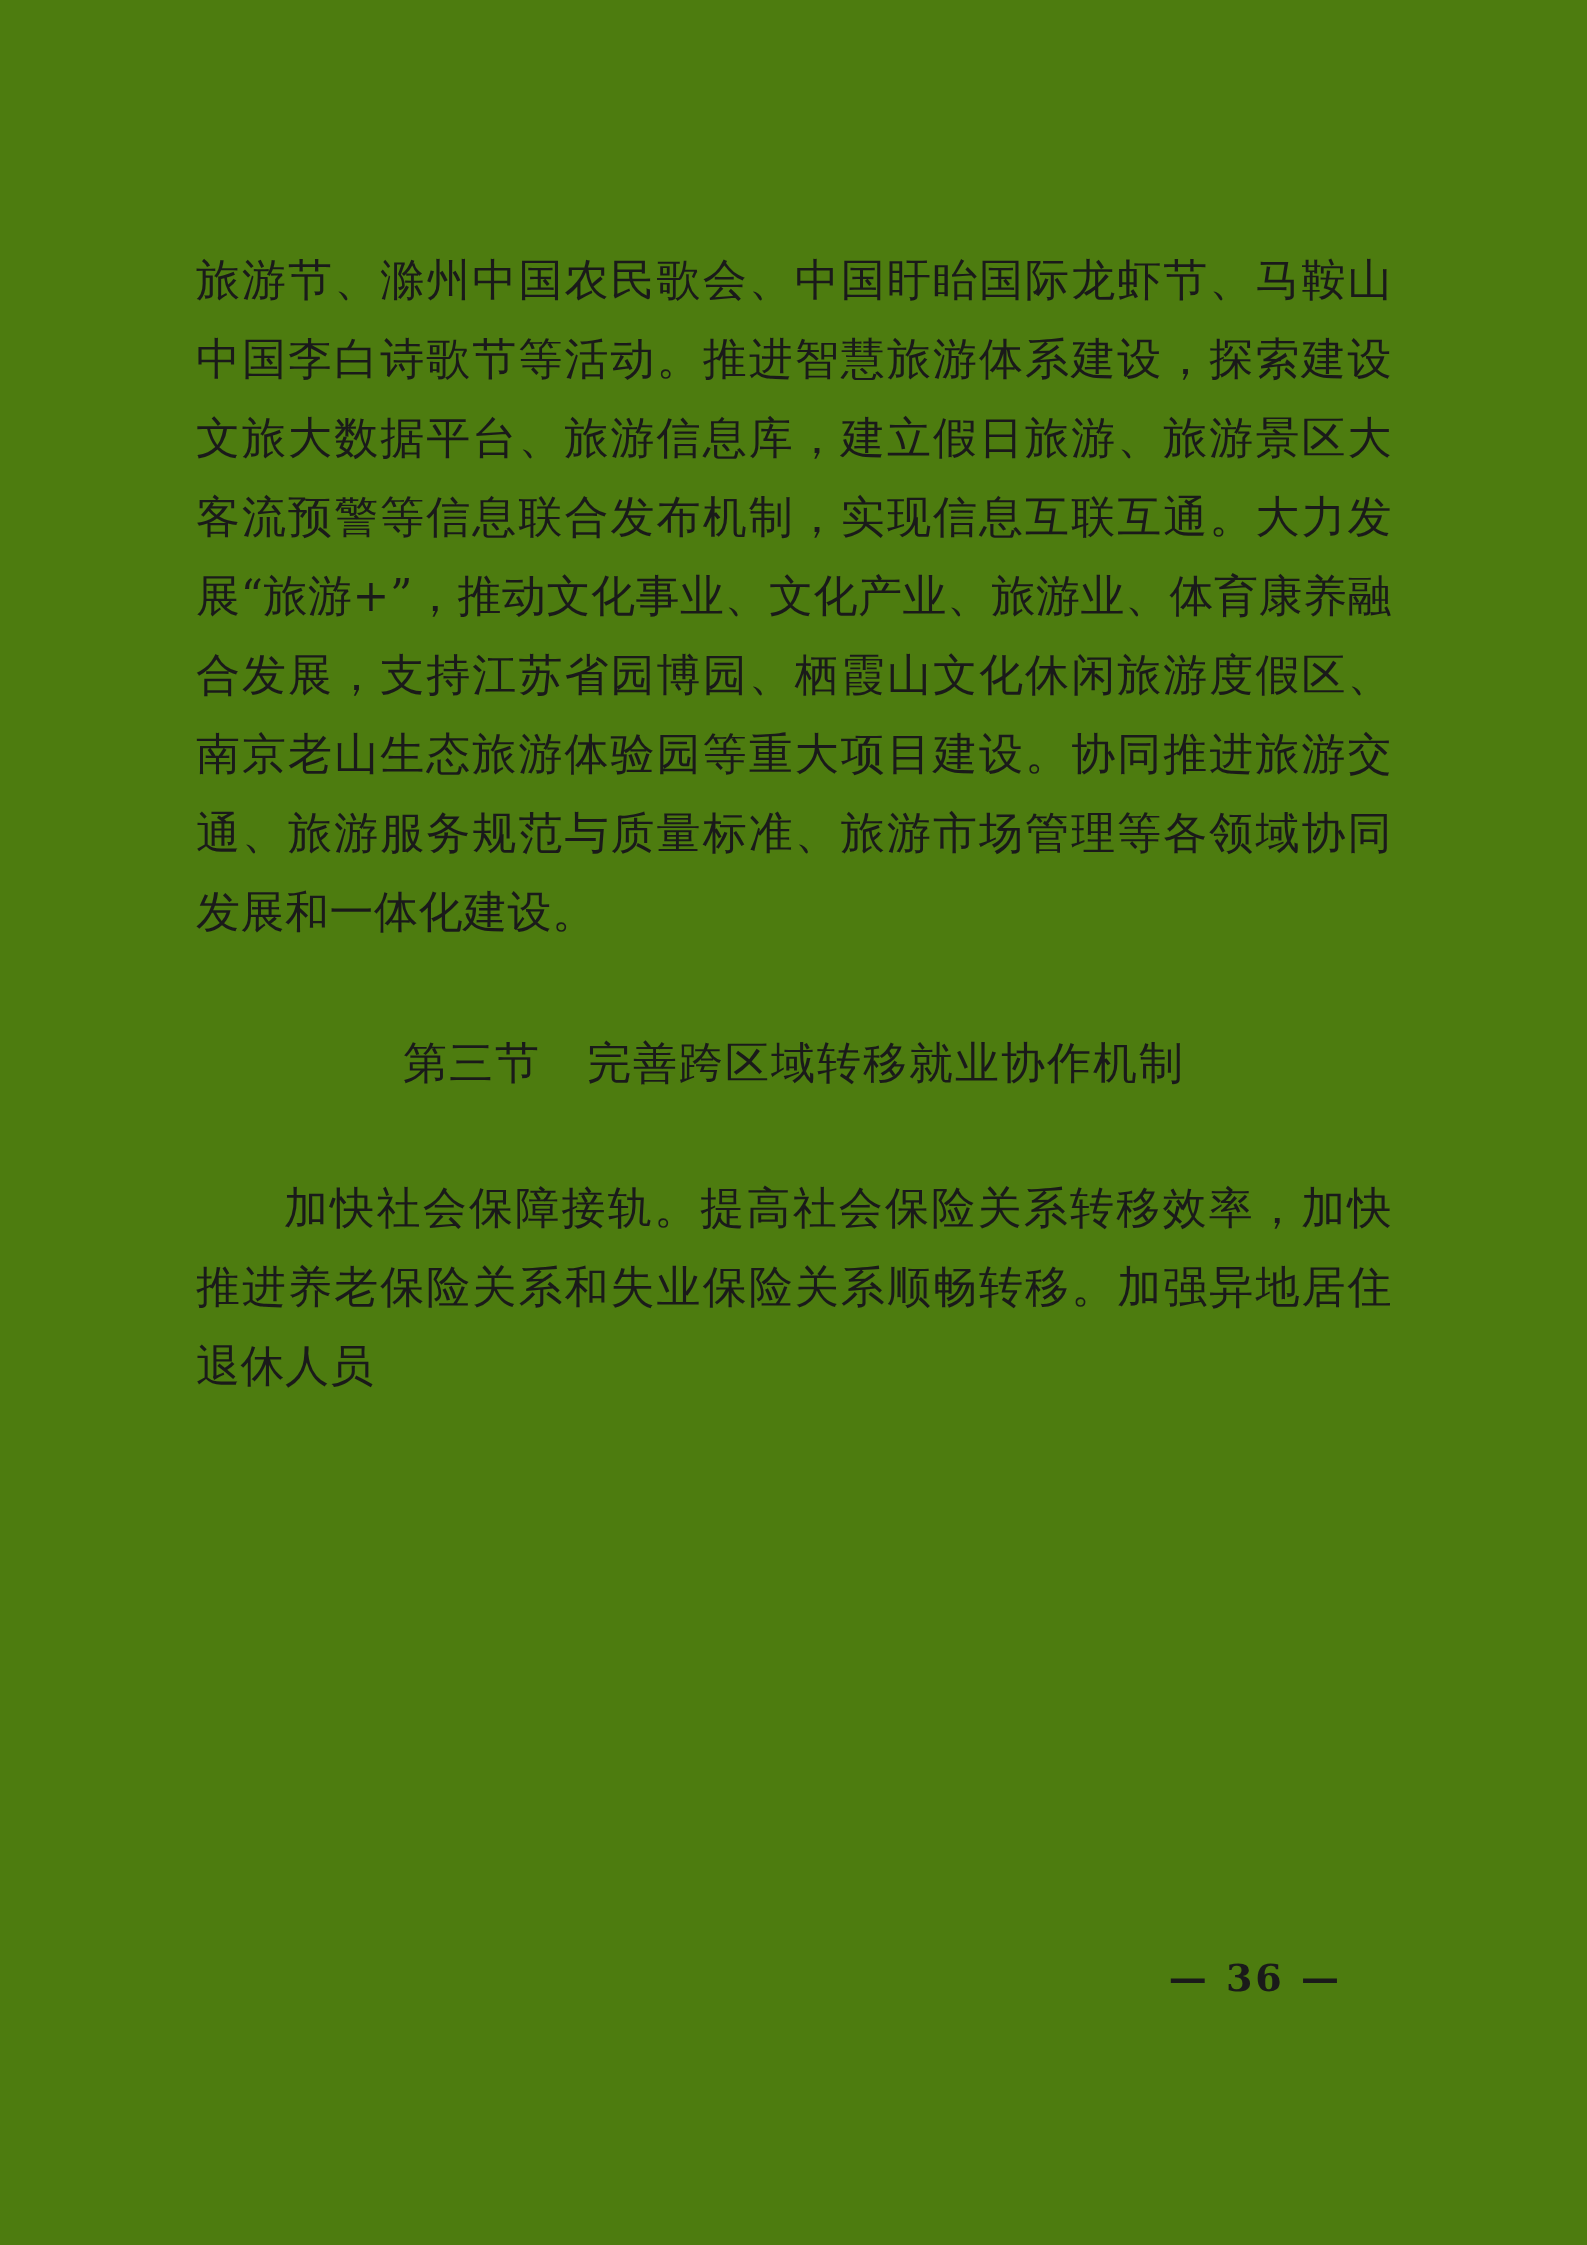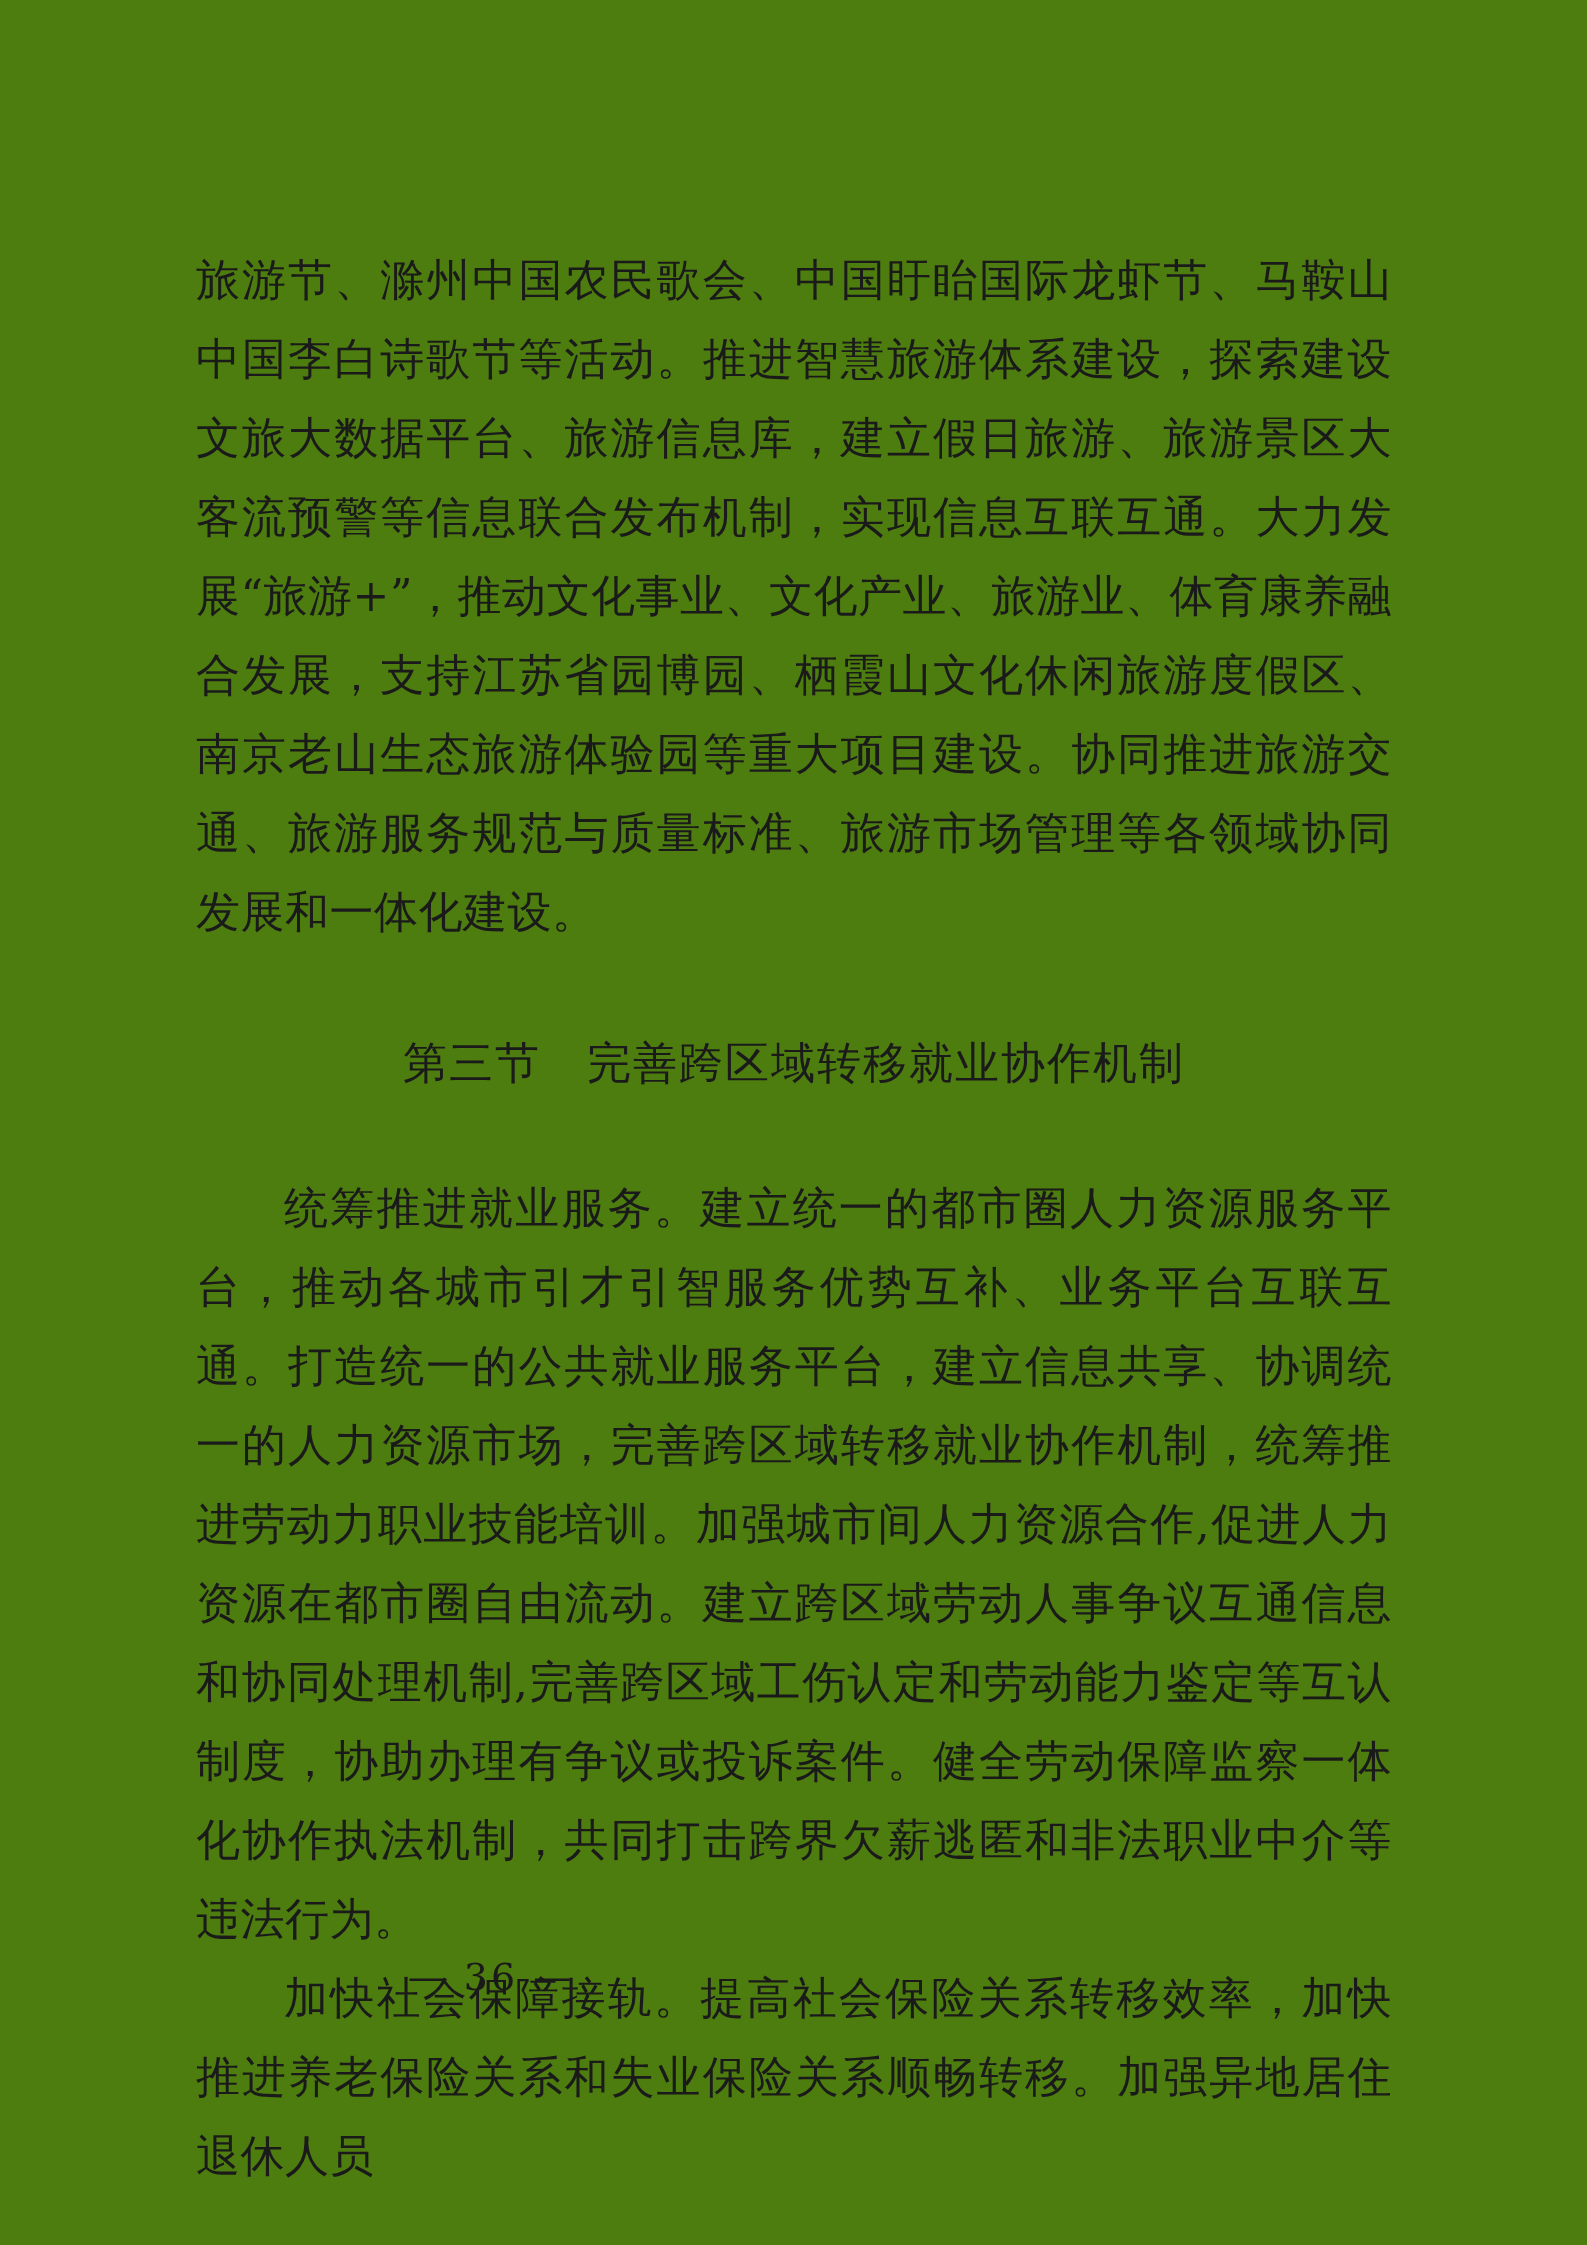--- a/index.html
+++ b/index.html
@@ -50,25 +50,26 @@
     letter-spacing: 2px;
     font-family: "DejaVu Serif", "Liberation Serif", serif;
   }
   .spacer-lg { height: 72px; }
   .spacer-md { height: 66px; }
   .page-number {
     position: absolute;
     left: 0;
     top: 1955px;
     width: 1342px;
-    text-align: center;
+    text-align: right;
     font-size: 38px;
     letter-spacing: 3px;
     font-family: "DejaVu Serif", "Liberation Serif", serif;
     color: #1a1a1a;
+    font-weight: bold;
   }
   .page-number .pn-inner {
     display: inline-block;
     margin-left: -360px;
   }
 </style>
 </head>
 <body>
 
 <div class="page">
@@ -76,21 +77,20 @@
   <div class="content">
 
     <p class="para">旅游节、滁州中国农民歌会、中国盱眙国际龙虾节、马鞍山中国李白诗歌节等活动。推进智慧旅游体系建设，探索建设文旅大数据平台、旅游信息库，建立假日旅游、旅游景区大客流预警等信息联合发布机制，实现信息互联互通。大力发展“旅游+”，推动文化事业、文化产业、旅游业、体育康养融合发展，支持江苏省园博园、栖霞山文化休闲旅游度假区、南京老山生态旅游体验园等重大项目建设。协同推进旅游交通、旅游服务规范与质量标准、旅游市场管理等各领域协同发展和一体化建设。</p>
 
     <div class="spacer-lg"></div>
 
     <h2 class="section-heading">第三节　完善跨区域转移就业协作机制</h2>
 
     <div class="spacer-md"></div>
 
-    <p class="para indent">统筹推进就业服务。建立统一的都市圈人力资源服务平台，推动各城市引才引智服务优势互补、业务平台互联互通。打造统一的公共就业服务平台，建立信息共享、协调统一的人力资源市场，完善跨区域转移就业协作机制，统筹推进劳动力职业技能培训。加强城市间人力资源合作,促进人力资源在都市圈自由流动。建立跨区域劳动人事争议互通信息和协同处理机制,完善跨区域工伤认定和劳动能力鉴定等互认制度，协助办理有争议或投诉案件。健全劳动保障监察一体化协作执法机制，共同打击跨界欠薪逃匿和非法职业中介等违法行为。</p>
 
     <p class="para indent">加快社会保障接轨。提高社会保险关系转移效率，加快推进养老保险关系和失业保险关系顺畅转移。加强异地居住退休人员</p>
 
   </div>
 
   <div class="page-number">
     <span class="pn-inner">— 36 —</span>
   </div>
 
 </div>

